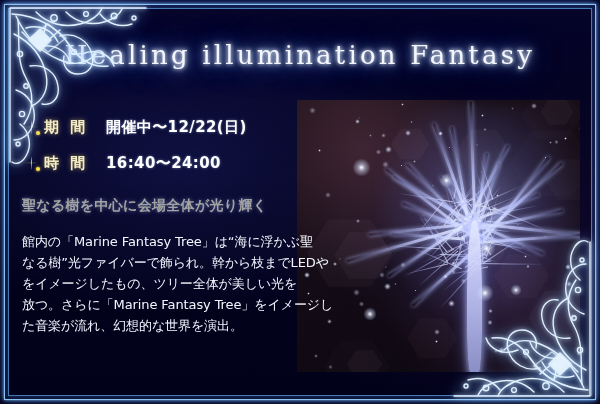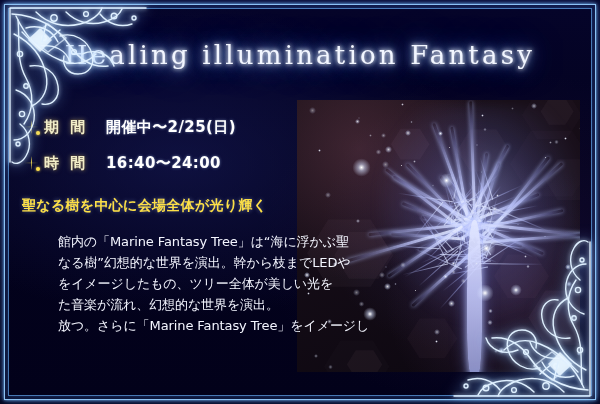--- a/index.html
+++ b/index.html
@@ -154,31 +154,30 @@
   .info-value {
     font-size:15px; font-weight:bold; color:#ffffff;
     margin-left:14px; letter-spacing:.4px;
     text-shadow:0 0 3px rgba(190,215,255,.5);
     font-family:"DejaVu Sans","Liberation Sans",sans-serif;
   }
 
   
   #copy { position:absolute; left:22px; top:196px; width:262px; }
   #copy-heading {
-    font-size:14px; font-weight:bold; color:#fde047;
+    font-size:14px; font-weight:bold; color:#a3a3a3;
     letter-spacing:.3px; line-height:1.3;
     text-shadow:0 0 4px rgba(170,200,255,.45);
     font-family:"DejaVu Sans","Liberation Sans",sans-serif;
   }
   #copy-body {
     margin-top:17px;
     font-size:13px; color:#f4f6ff; line-height:1.62;
     letter-spacing:-.1px;
     font-family:"DejaVu Sans","Liberation Sans",sans-serif;
-    margin-left:36px;
   }
   #copy-body div { white-space:nowrap; }
 
   
   .ornament { position:absolute; pointer-events:none; }
   #ornament-tl { left:-4px; top:-6px; width:170px; height:180px; }
   #ornament-br { right:-4px; bottom:-6px; width:170px; height:180px; transform:scale(-1,-1); }
   .ornament svg { width:100%; height:100%; display:block;
     filter:drop-shadow(0 0 2px rgba(210,235,255,.95)) drop-shadow(0 0 7px rgba(120,180,255,.8)); }
 </style>
@@ -421,41 +420,41 @@
 
   <div id="title">Healing illumination Fantasy</div>
 
   <div id="info">
 
     <div class="info-row">
       <span class="star">
           <span class="mini"></span>
         </span>
       <span class="info-label">期 間</span>
-      <span class="info-value">開催中〜2/25(日)</span>
+      <span class="info-value">開催中〜12/22(日)</span>
     </div>
 
     <div class="info-row">
       <span class="star">
           <span class="mini"></span>
         </span>
       <span class="info-label">時 間</span>
       <span class="info-value">16:40〜24:00</span>
     </div>
 
   </div>
 
   <div id="copy">
     <div id="copy-heading">聖なる樹を中心に会場全体が光り輝く</div>
     <div id="copy-body">
         <div>館内の「Marine Fantasy Tree」は“海に浮かぶ聖</div>
-        <div>なる樹”幻想的な世界を演出。幹から枝までLEDや</div>
+        <div>なる樹”光ファイバーで飾られ。幹から枝までLEDや</div>
         <div>をイメージしたもの、ツリー全体が美しい光を</div>
+        <div>放つ。さらに「Marine Fantasy Tree」をイメージし</div>
         <div>た音楽が流れ、幻想的な世界を演出。</div>
-        <div>放つ。さらに「Marine Fantasy Tree」をイメージし</div>
       </div>
   </div>
 
   <div class="ornament" id="ornament-tl">
     <svg viewBox="0 0 170 180" fill="none" stroke="#dff0ff" stroke-width="1.4" stroke-linecap="round">
       <path d="M14 14 L150 14 M14 14 L14 168"></path>
       <path d="M16 20 C44 22 62 34 74 52 C84 66 96 74 112 72" stroke-width="1.6"></path>
       <path d="M20 22 C30 44 44 58 64 66 C78 72 90 70 100 60"></path>
       <path d="M22 26 C24 48 20 66 30 84 C38 98 38 116 28 130"></path>
       <path d="M18 40 C34 48 46 62 50 80 C53 94 48 106 36 112"></path>

